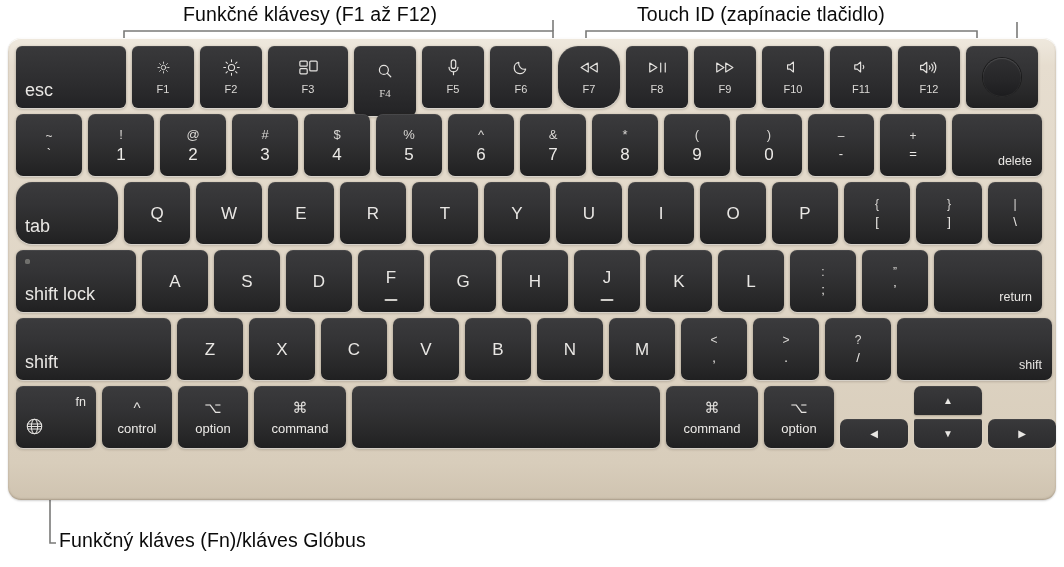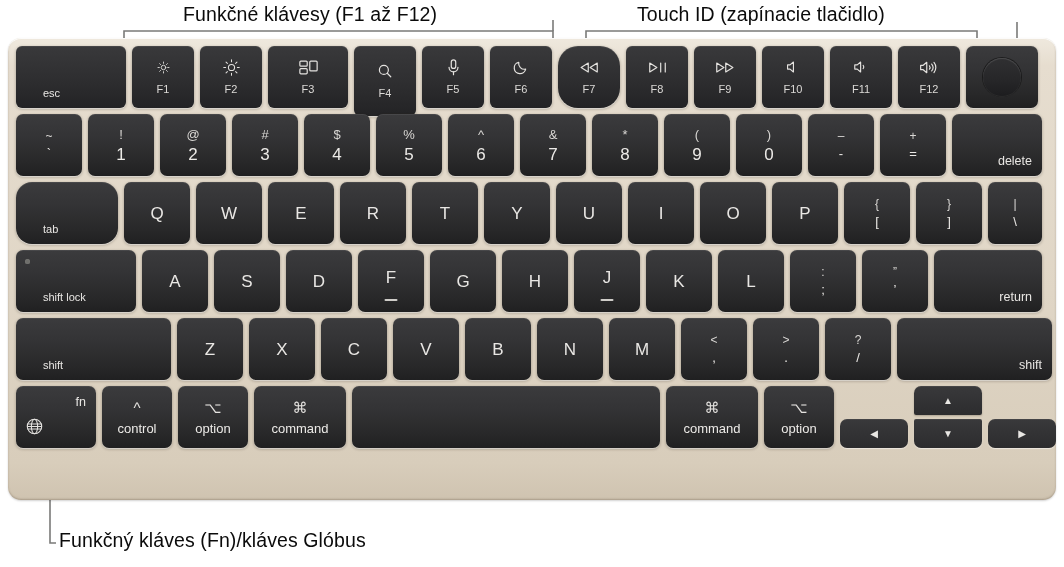--- a/index.html
+++ b/index.html
@@ -82,22 +82,22 @@
   }
 
   
   .lbl-center{
     position:absolute; left:0; right:0; top:50%;
     transform:translateY(-50%);
     text-align:center;
     font-size:17px; line-height:1;
   }
   .lbl-bl{
-    position:absolute; left:27px; bottom:9px;
-    font-size:11px; line-height:1;
+    position:absolute; left:9px; bottom:9px;
+    font-size:18px; line-height:1;
   }
   .lbl-br{
     position:absolute; right:10px; bottom:9px;
     font-size:12.5px; line-height:1;
   }
   .dual{
     position:absolute; left:0; right:0; top:0; bottom:0;
     display:flex; flex-direction:column;
     align-items:center; justify-content:center;
     gap:5px;
@@ -260,21 +260,21 @@
           <svg width="19" height="15" viewBox="0 0 22 17" stroke="#e4e2df" stroke-width="1.4" fill="none">
             <rect x="1" y="1" width="8.5" height="6" rx="1.2"></rect>
             <rect x="12.5" y="1" width="8.5" height="11.5" rx="1.2"></rect>
             <rect x="1" y="9.8" width="8.5" height="6" rx="1.2"></rect>
           </svg>
         </span>
         <span class="fnum">F3</span>
       </div>
     </div>
 
-    <div class="key fnkey" style="width:62px;height:70px;">
+    <div class="key fnkey" style="width:62px;height:70px;font-family:Liberation Serif, serif;">
       <div class="fn-stack">
         <span class="glyph">
           <svg width="16" height="16" viewBox="0 0 20 20" stroke="#e4e2df" stroke-width="1.5" fill="none" stroke-linecap="round">
             <circle cx="8.6" cy="8.6" r="5.6"></circle>
             <path d="M12.8 12.8l4.4 4.4"></path>
           </svg>
         </span>
         <span class="fnum">F4</span>
       </div>
     </div>

